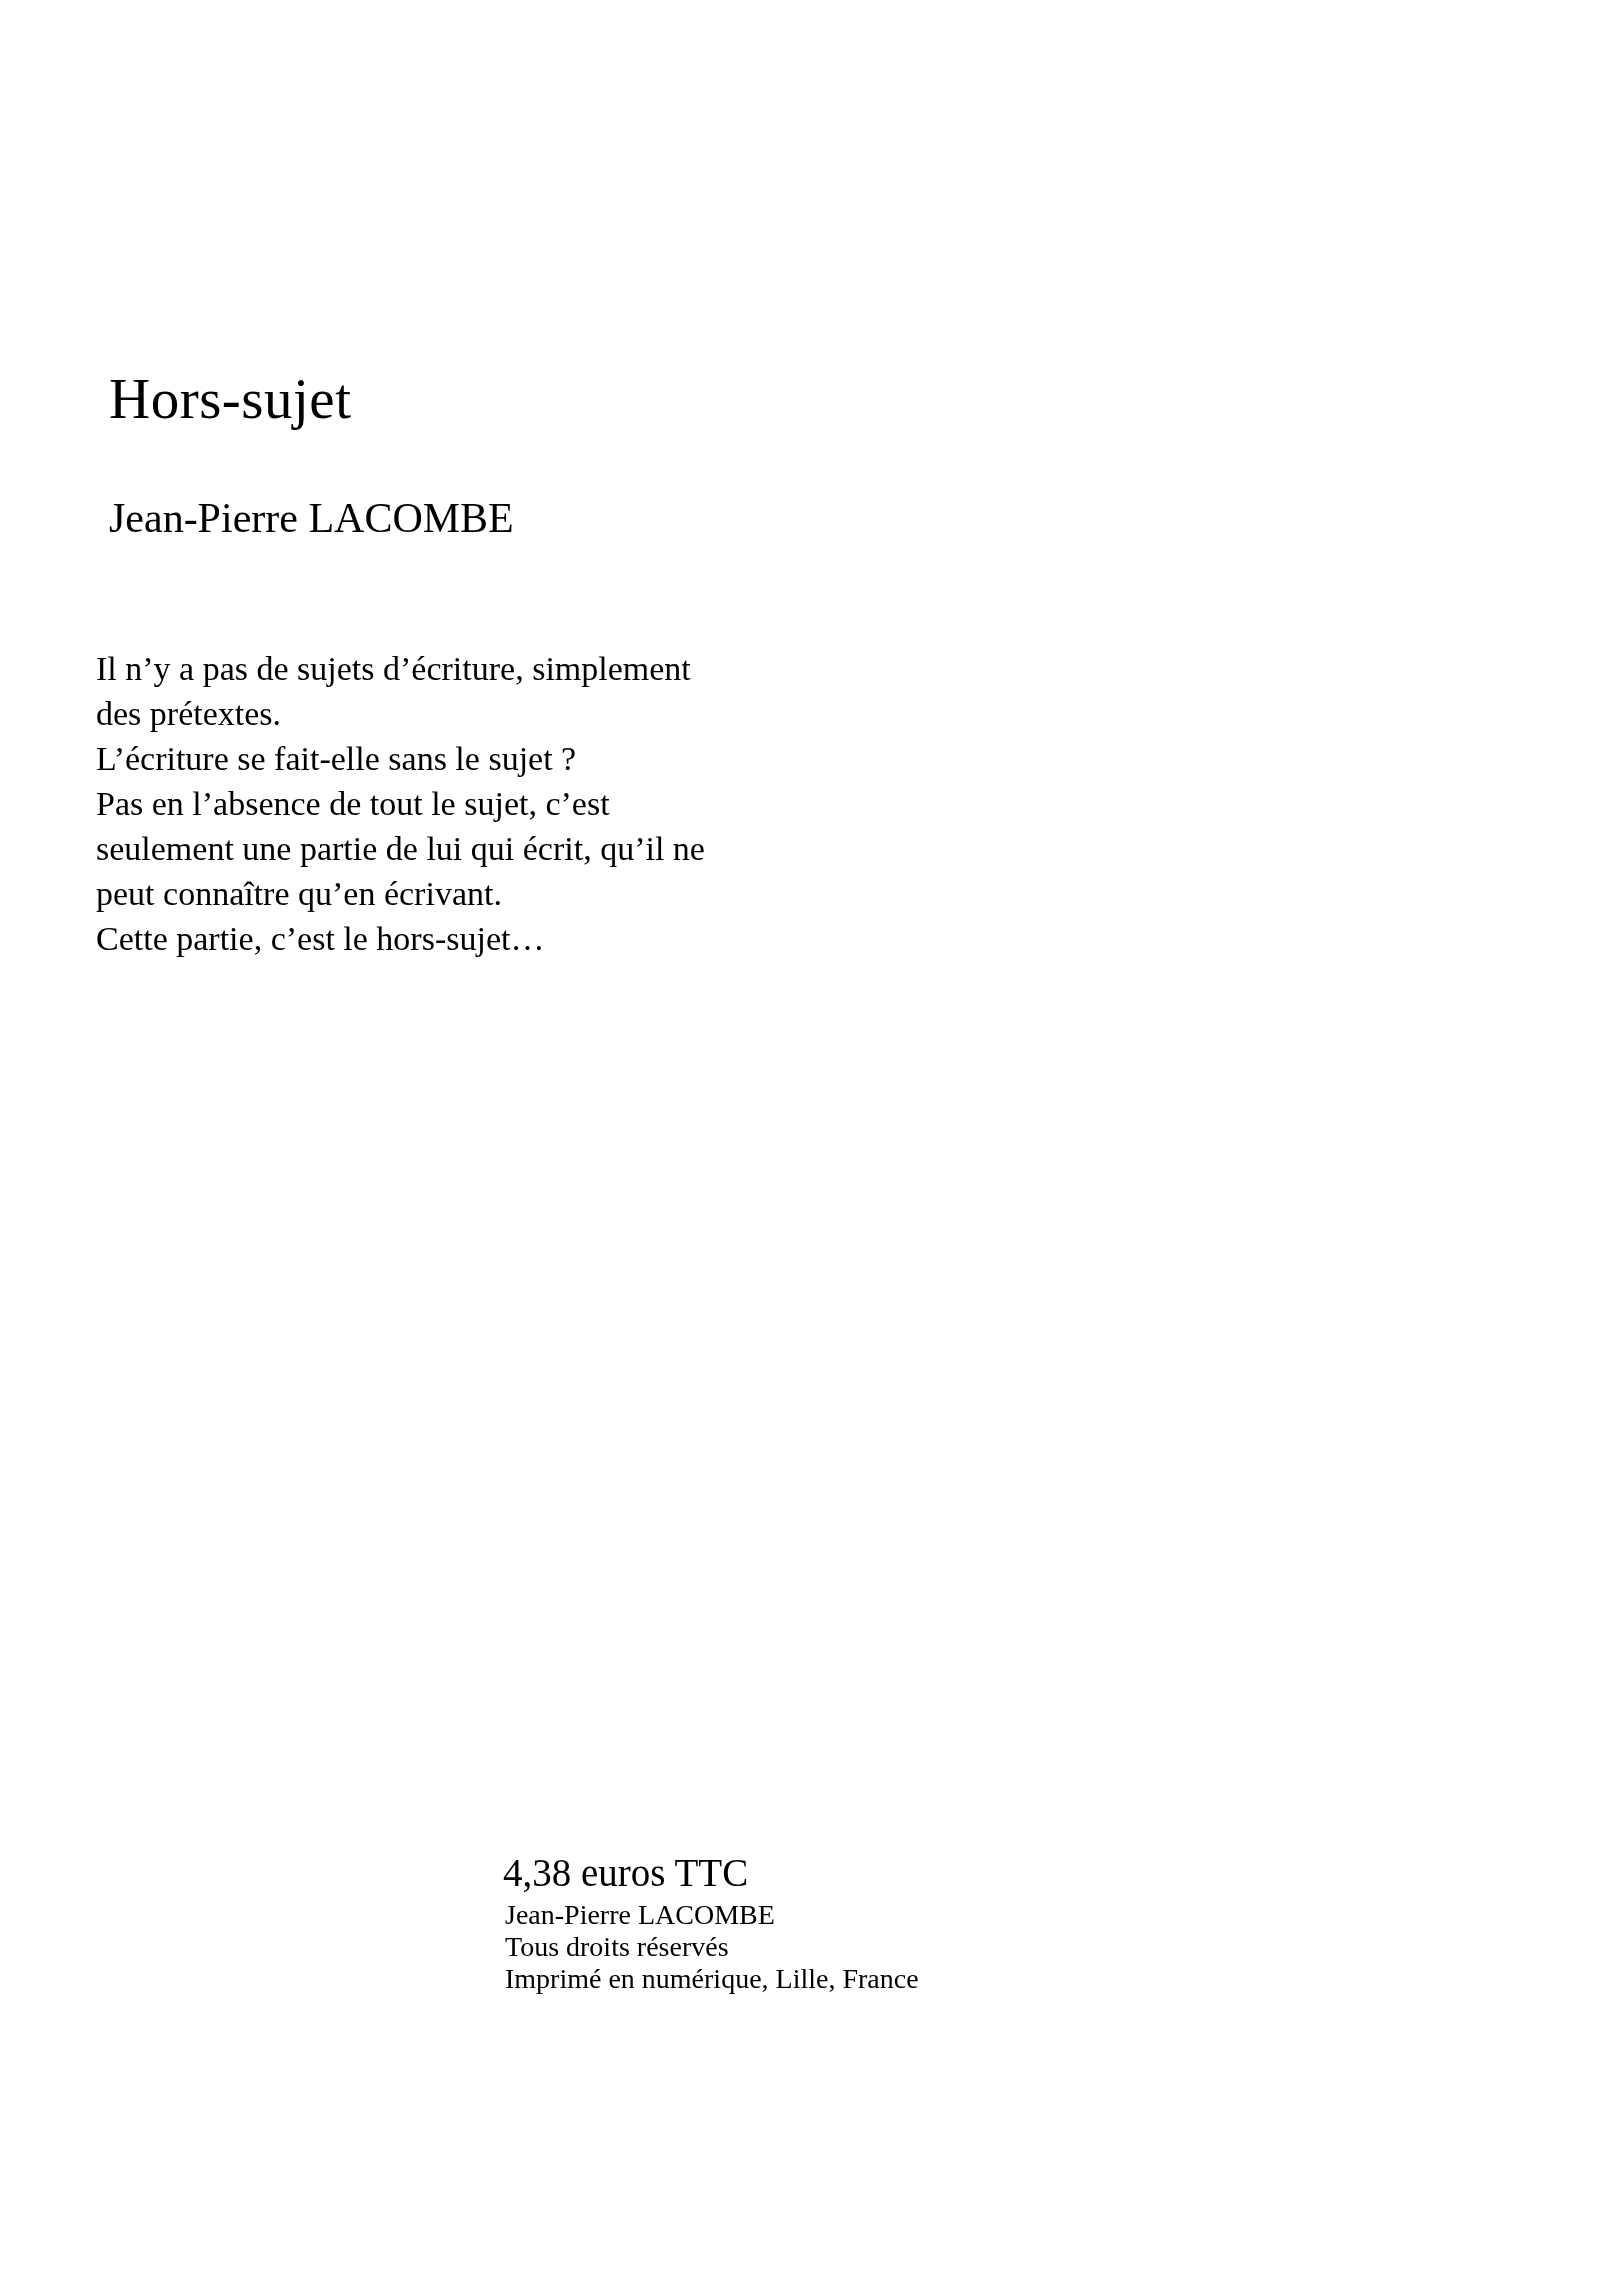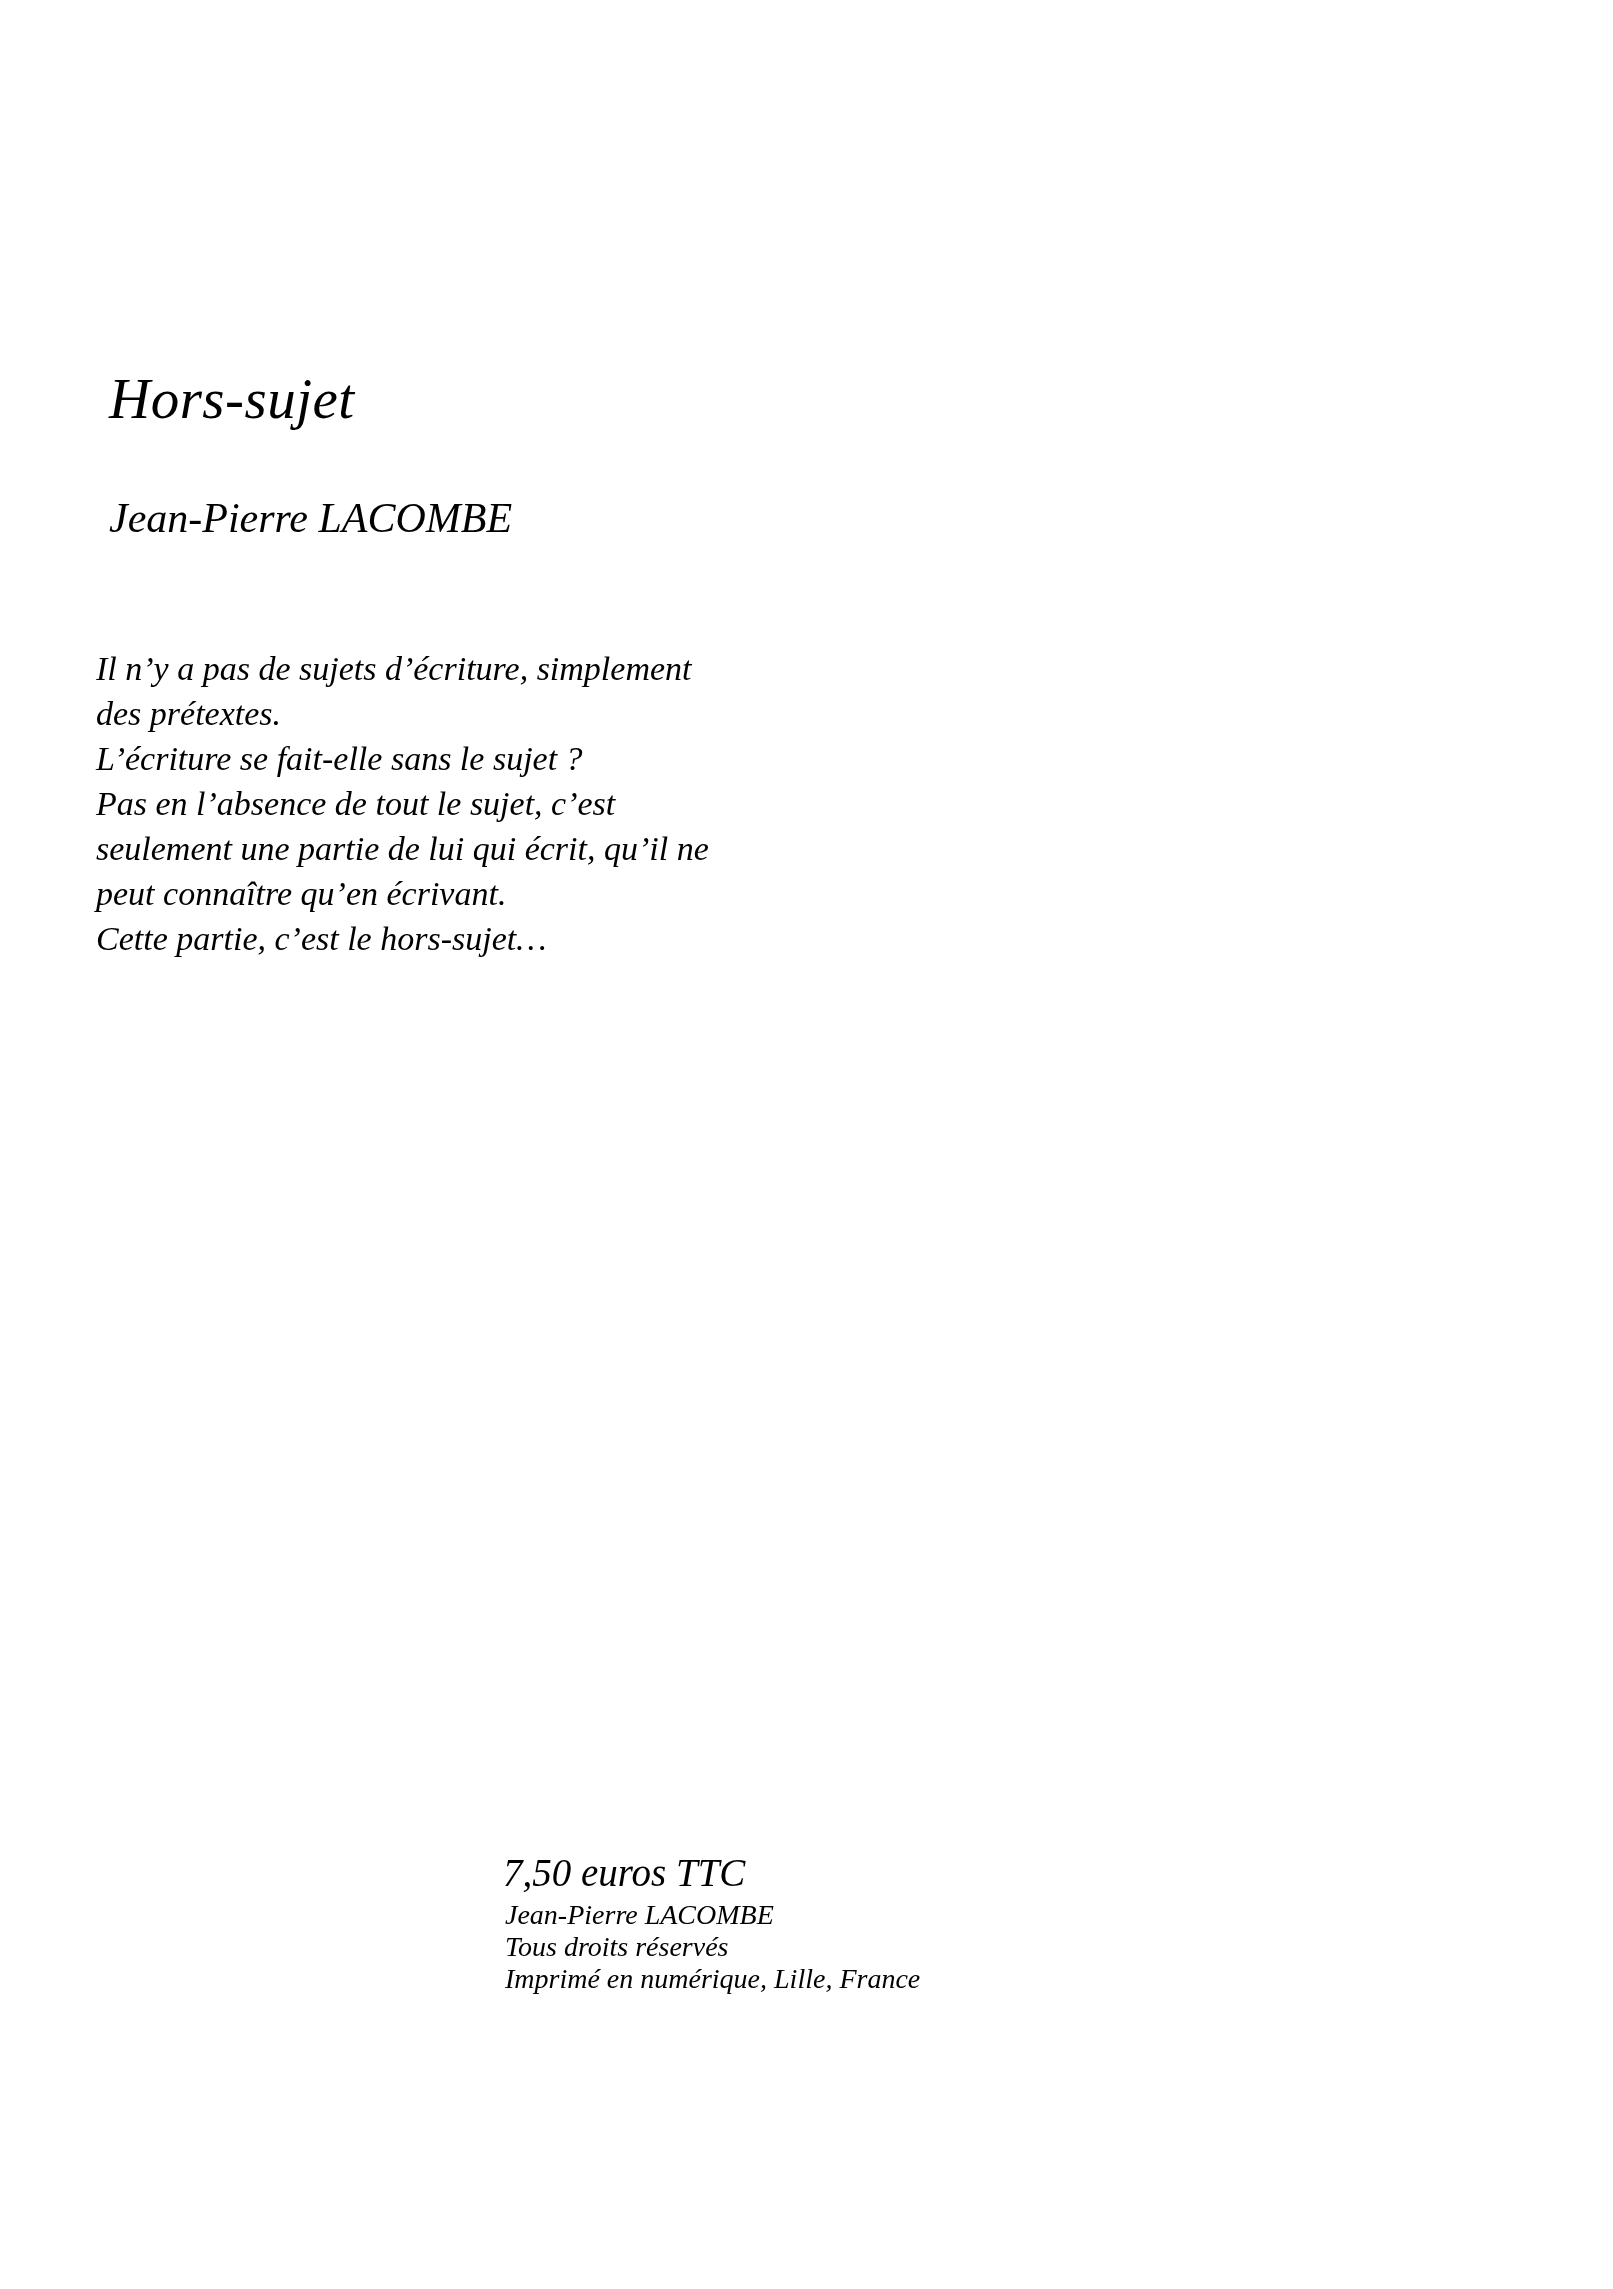--- a/index.html
+++ b/index.html
@@ -13,21 +13,20 @@
     position: relative;
     font-family: "Liberation Serif", serif;
     color: #000000;
     overflow: hidden;
   }
 
   .page {
     position: absolute;
     inset: 0;
     background: #ffffff;
-    font-style: italic;
   }
 
   
   .title {
     position: absolute;
     left: 109px;
     top: 369px;
     font-size: 57px;
     line-height: 1.05;
     letter-spacing: 0.5px;
@@ -112,21 +111,21 @@
   <div class="author">Jean-Pierre LACOMBE</div>
 
   <div class="blurb">Il n’y a pas de sujets d’écriture, simplement
 des prétextes.
 L’écriture se fait-elle sans le sujet ?
 Pas en l’absence de tout le sujet, c’est
 seulement une partie de lui qui écrit, qu’il ne
 peut connaître qu’en écrivant.
 Cette partie, c’est le hors-sujet…</div>
 
-  <div class="price">7,50 euros TTC</div>
+  <div class="price">4,38 euros TTC</div>
 
   <div class="colophon">Jean-Pierre LACOMBE
 Tous droits réservés
 Imprimé en numérique, Lille, France</div>
 
 
 </div>
 
 
 </body></html>

